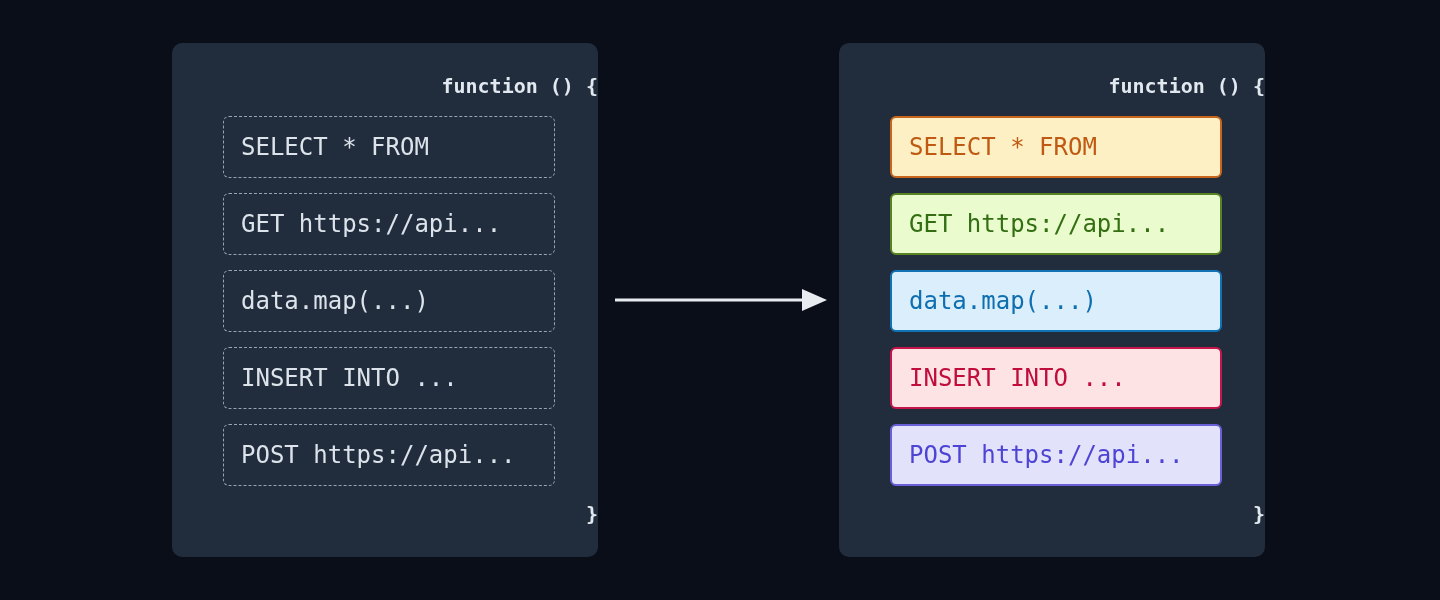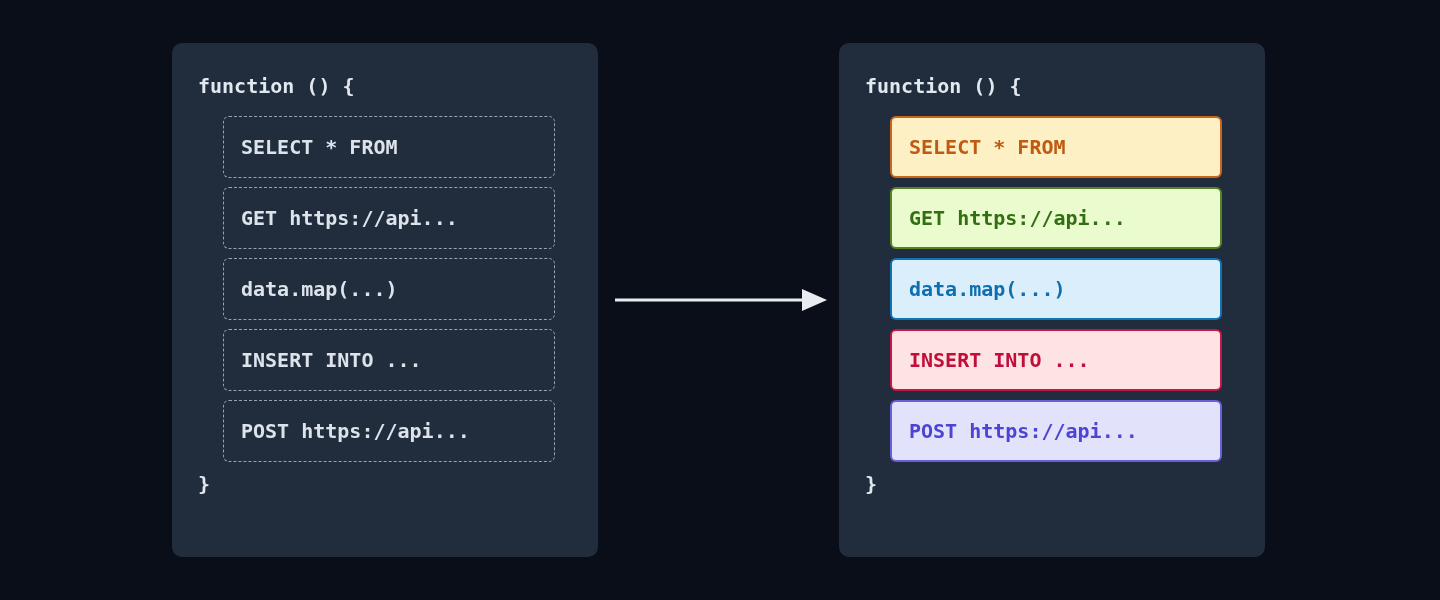--- a/index.html
+++ b/index.html
@@ -20,44 +20,45 @@
     position: relative;
   }
   .panel {
     position: absolute;
     top: 43px;
     width: 426px;
     height: 514px;
     background: var(--panel-bg);
     border-radius: 10px;
     padding: 30px 0 8px 26px;
+    text-align: right;
   }
   .panel-left  { left: 172px; }
   .panel-right { left: 839px; }
   .panel-header, .panel-footer {
     font-size: 20px;
     font-weight: bold;
     color: var(--code-text);
     line-height: 26px;
     white-space: pre;
   }
   .blocks {
     margin-top: 17px;
     margin-left: 25px;
     width: 332px;
   }
   .code-block {
     height: 62px;
-    margin-bottom: 9px;
+    margin-bottom: 15px;
     border-radius: 6px;
     display: flex;
     align-items: center;
     padding-left: 17px;
-    font-size: 20px;
-    font-weight: bold;
+    font-size: 24px;
+    font-weight: normal;
     white-space: pre;
   }
   .code-block.dashed {
     border: 1.5px dashed var(--dashed-border);
     background: transparent;
     color: var(--dashed-text);
   }
   .code-block.solid {
     border: 2px solid;
   }

